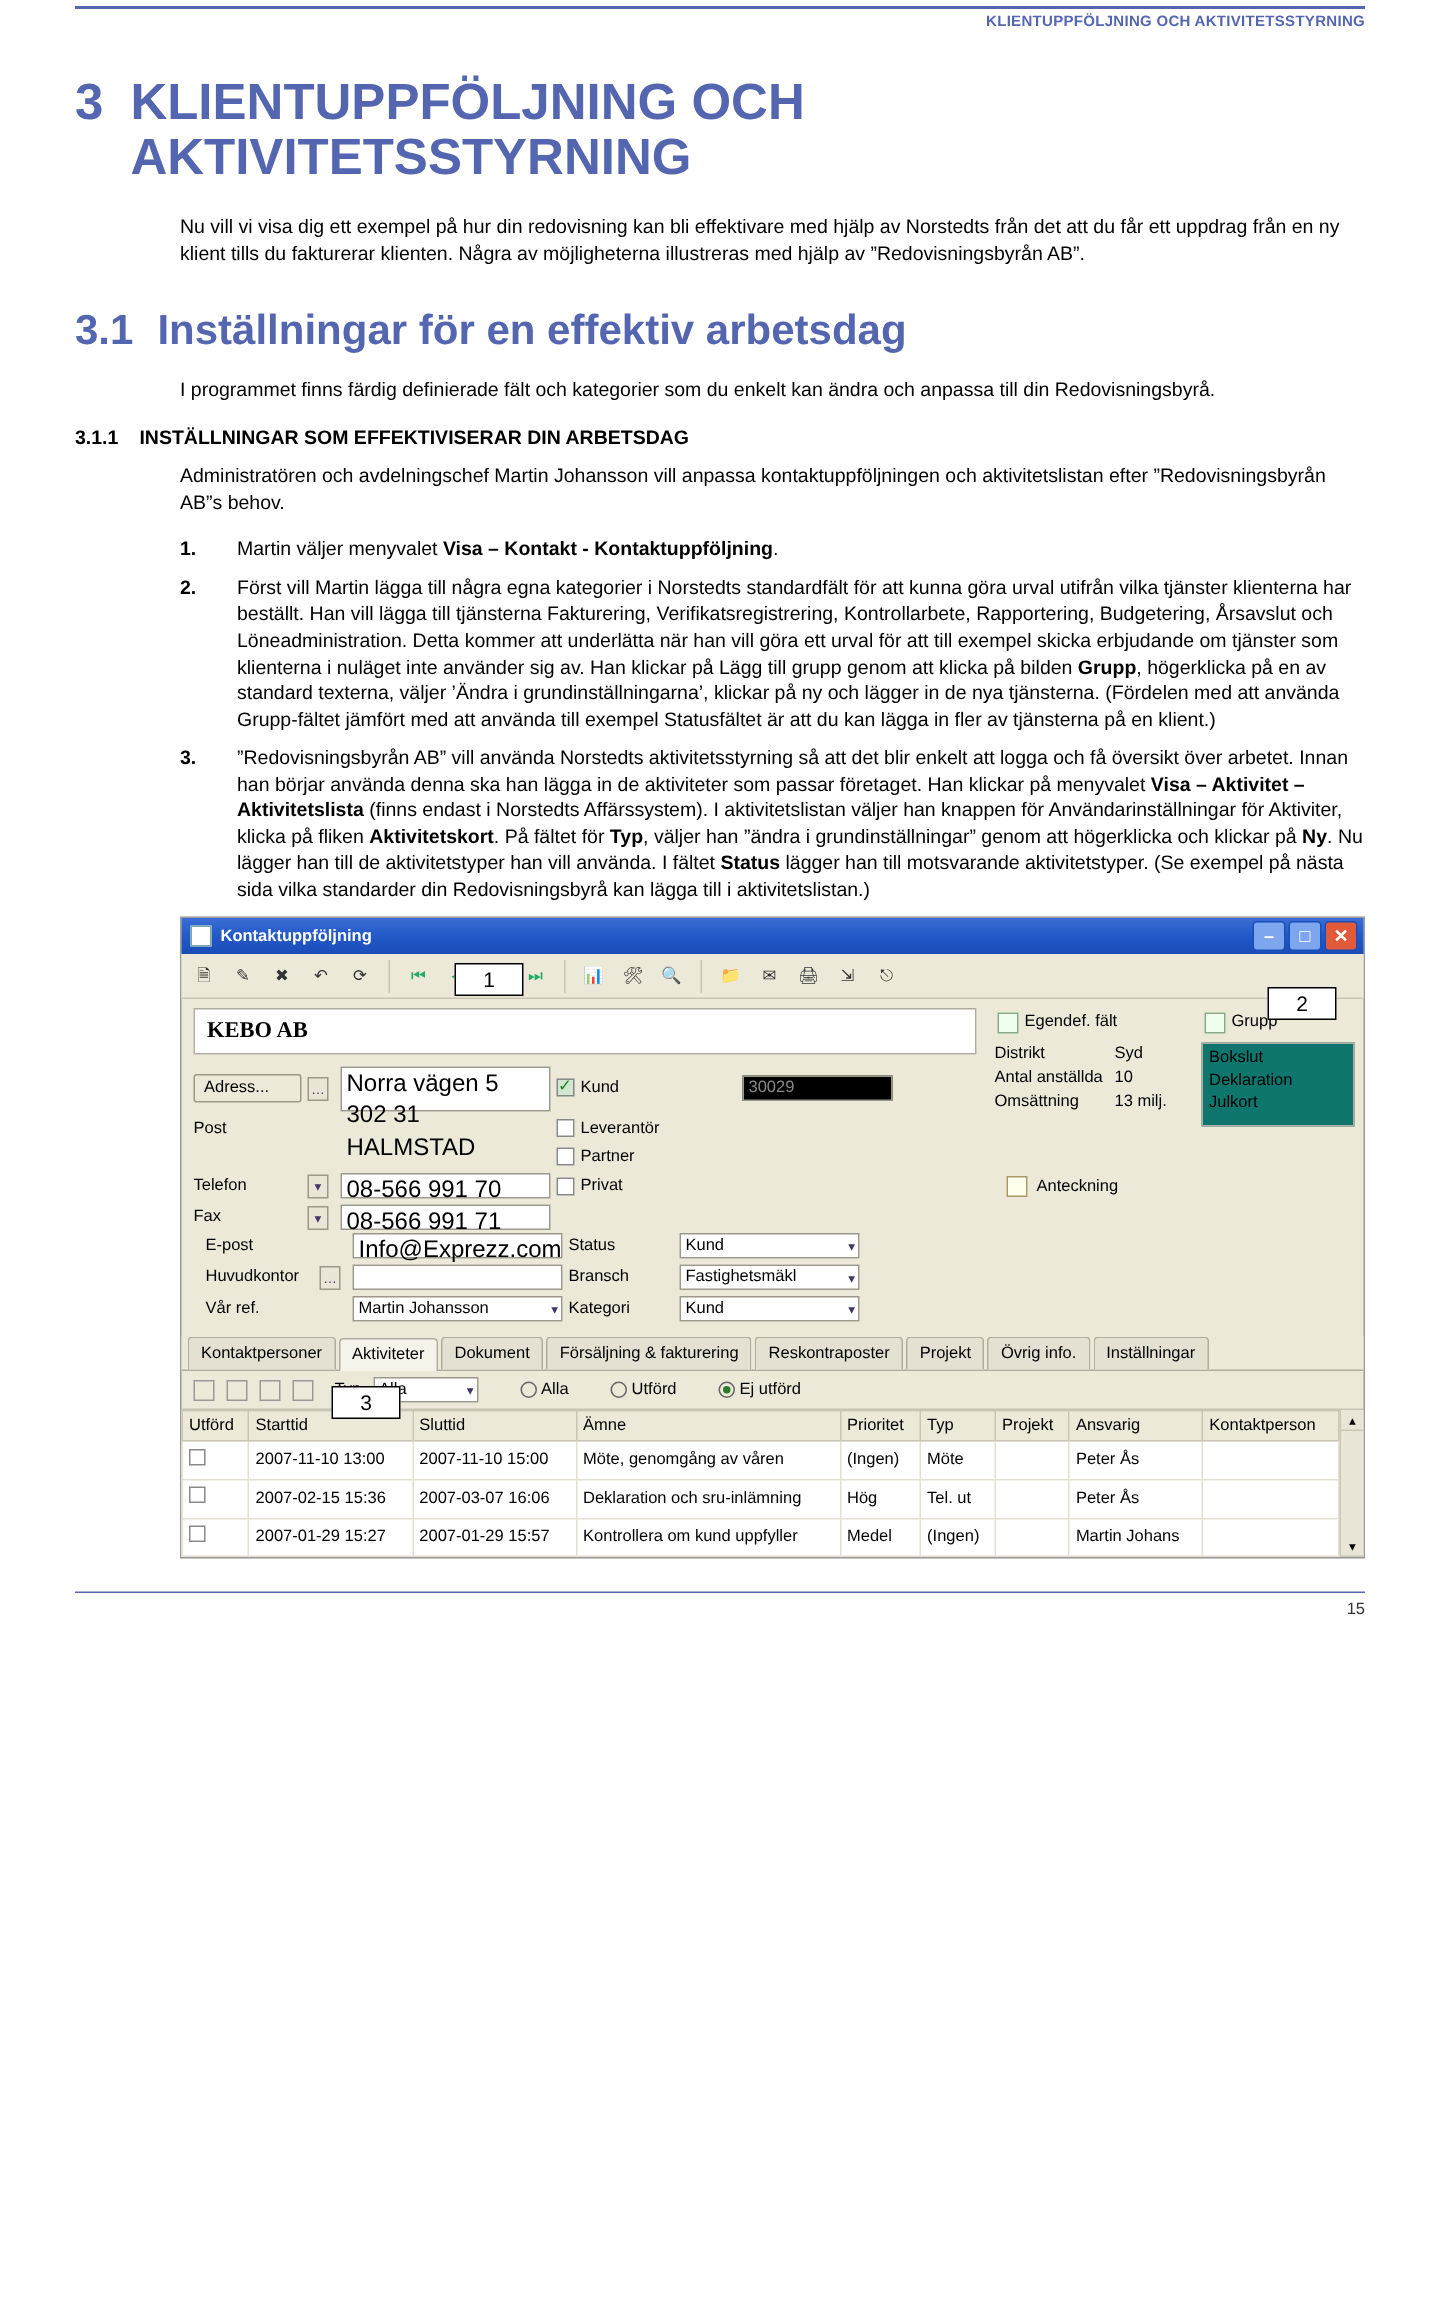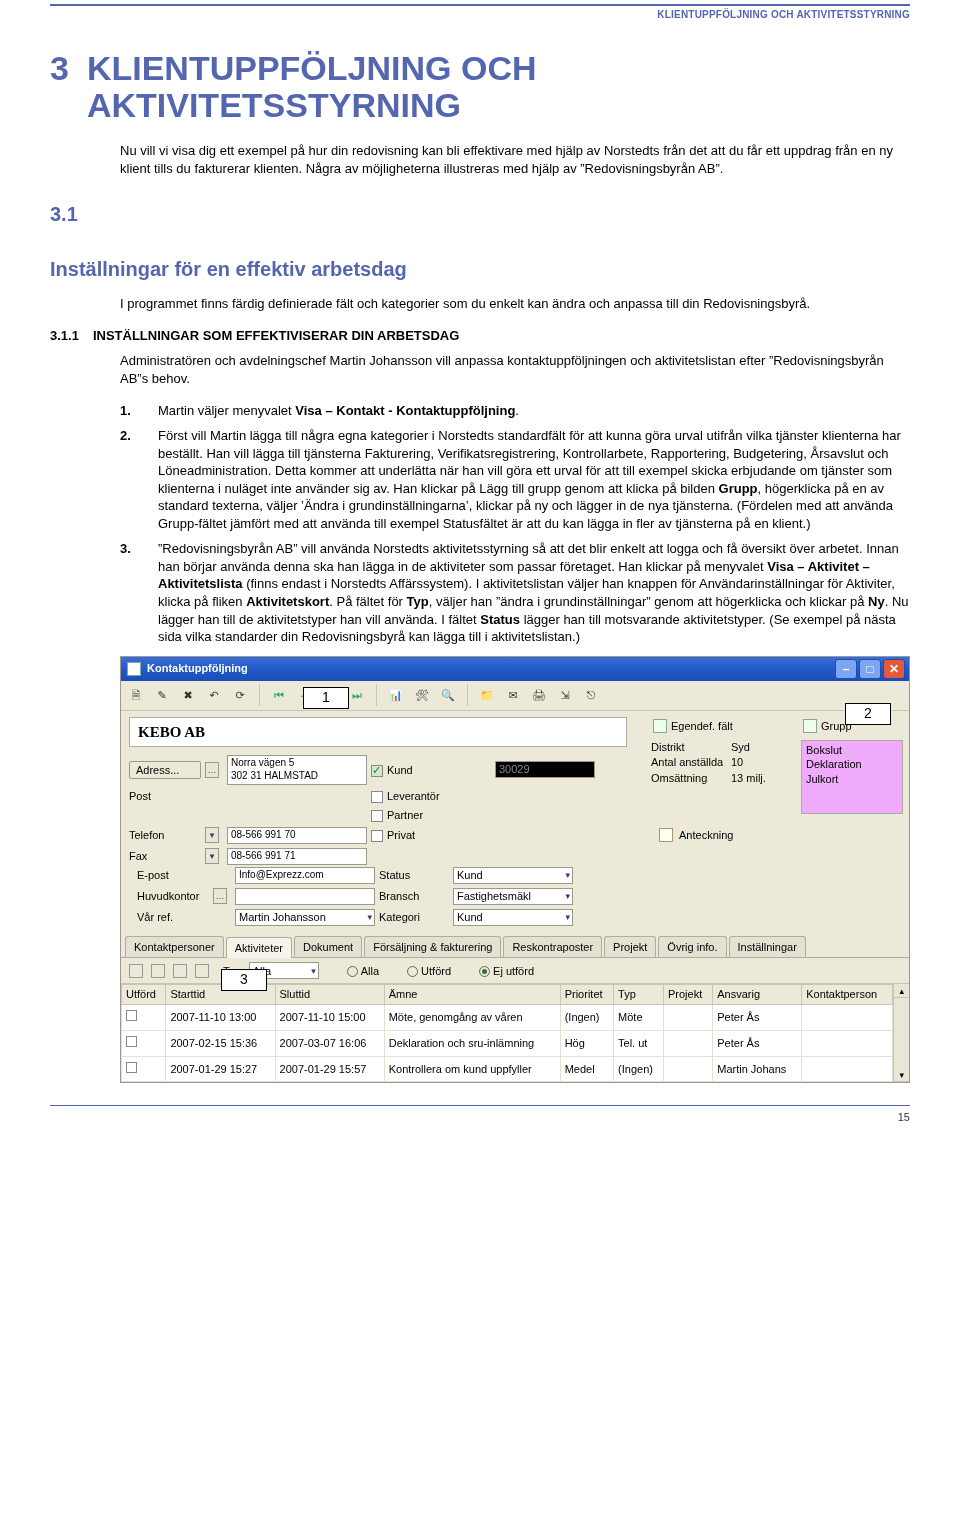--- a/index.html
+++ b/index.html
@@ -30,24 +30,24 @@
     font-weight: bold;
     line-height: 1.1;
     margin-bottom: 18px;
     display: flex;
     gap: 18px;
   }
   h1.chapter .num { flex: 0 0 auto; }
   .intro { margin-left: 70px; margin-bottom: 24px; }
   h2.section {
     color: #5566b0;
-    font-size: 20px;
+    font-size: 28px;
     font-weight: bold;
     margin: 14px 0 12px 0;
-    display: flex; gap: 28px; flex-direction: column;
+    display: flex; gap: 16px;
   }
   .section-body { margin-left: 70px; margin-bottom: 14px; }
   h3.subsection {
     font-size: 13px;
     font-weight: bold;
     margin: 8px 0 8px 0;
     display:flex; gap:14px;
   }
   ol.steps { margin-left: 70px; list-style: none; padding:0;}
   ol.steps li { display:flex; gap:14px; margin-bottom: 8px;}
@@ -87,47 +87,47 @@
     padding: 0 6px; border-bottom:1px solid #c9c5b5;
   }
   .tbicon{ width:18px;height:18px; display:inline-flex;align-items:center;justify-content:center;color:#333;}
   .tbsep{ width:1px;height:22px;background:#c9c5b5;margin:0 2px;}
   .arrow{color:#2a6;}
   .callout {
     position:absolute; background:#fff;border:1px solid #000;
     width:46px;height:22px;display:flex;align-items:center;justify-content:center;
     font-size:14px;z-index:5;
   }
-  .mainrow{ display:flex;gap:12px; }
+  .mainrow{ display:flex; }
   .leftpane{ flex:1; padding:6px 8px 4px 8px;}
   .kebo{
     background:#fff;border:1px solid #b0aca0; padding:4px 8px;font-family:"Times New Roman",serif;
     font-size:15px;font-weight:bold; margin-bottom:8px;
   }
   .formgrid{ display:grid; grid-template-columns: 72px 18px 140px 120px 100px; gap:4px 4px; align-items:center;}
   .formgrid .lbl{ color:#000;}
   .btn3d{
     background:#ece9d8;border:1px solid #9c988a;border-radius:2px;padding:1px 6px;font-size:11px;
     display:inline-block;
   }
   .dd{ width:14px;height:16px;border:1px solid #9c988a;display:flex;align-items:center;justify-content:center;font-size:9px;color:#436;background:#e9e6d8;}
-  .inp{ border:1px solid #9c988a;background:#fff;height:17px;padding:0 3px;font-size:10px;}
+  .inp{ border:1px solid #9c988a;background:#fff;height:17px;padding:0 3px;font-size:16px;}
   .cb{ width:12px;height:12px;border:1px solid #888;background:#fff;display:inline-block;vertical-align:middle;margin-right:4px;}
   .cb.ck{ background:#cfe8cf; position:relative;}
   .cb.ck::after{content:"✓";position:absolute;left:0;top:-3px;font-size:11px;color:#2a7a2a;}
   .numfield{ border:1px solid #9c988a;background:#000000;color:#888;padding:0 3px;height:17px;display:inline-block;min-width:56px;}
   .midpane{
     width:136px; padding:6px 4px;
   }
   .panehdr{ display:flex;align-items:center;gap:4px;margin-bottom:4px;padding:2px;}
   .panehdr .ic{width:14px;height:14px;border:1px solid #8a8;background:#efe;}
   .kv{display:flex;gap:6px;font-size:11px;margin:1px 0;}
   .kv .k{width:74px;}
   .rightpane{ width:114px;padding:6px 6px;}
-  .rightpane .listbox{ border:1px solid #b0aca0;background:#f0abfc;height:74px;padding:2px 4px;font-size:11px;}
+  .rightpane .listbox{ border:1px solid #b0aca0;background:#0f766e;height:56px;padding:2px 4px;font-size:11px;}
   .notesrow{ border-top:1px solid #c9c5b5;padding:4px 8px;display:flex;gap:6px;}
   .notesrow .ic{width:14px;height:14px;border:1px solid #a96;background:#ffe;}
   
   .form2{padding:2px 8px 6px 8px;display:grid;grid-template-columns:72px 18px 140px 70px 120px;gap:4px;align-items:center;}
   .sel{border:1px solid #9c988a;background:#fff;height:17px;display:flex;align-items:center;justify-content:space-between;padding:0 2px 0 3px;}
   .sel .car{font-size:9px;color:#436;}
   
   .tabs{ display:flex;border-bottom:1px solid #b0aca0;padding:0 4px;background:#ece9d8;}
   .tab{ border:1px solid #b0aca0;border-bottom:none;padding:3px 8px;margin-right:2px;background:#e4e1d2;border-radius:3px 3px 0 0;font-size:11px;}
   .tab.act{ background:#f6f4ea;position:relative;top:1px;}

